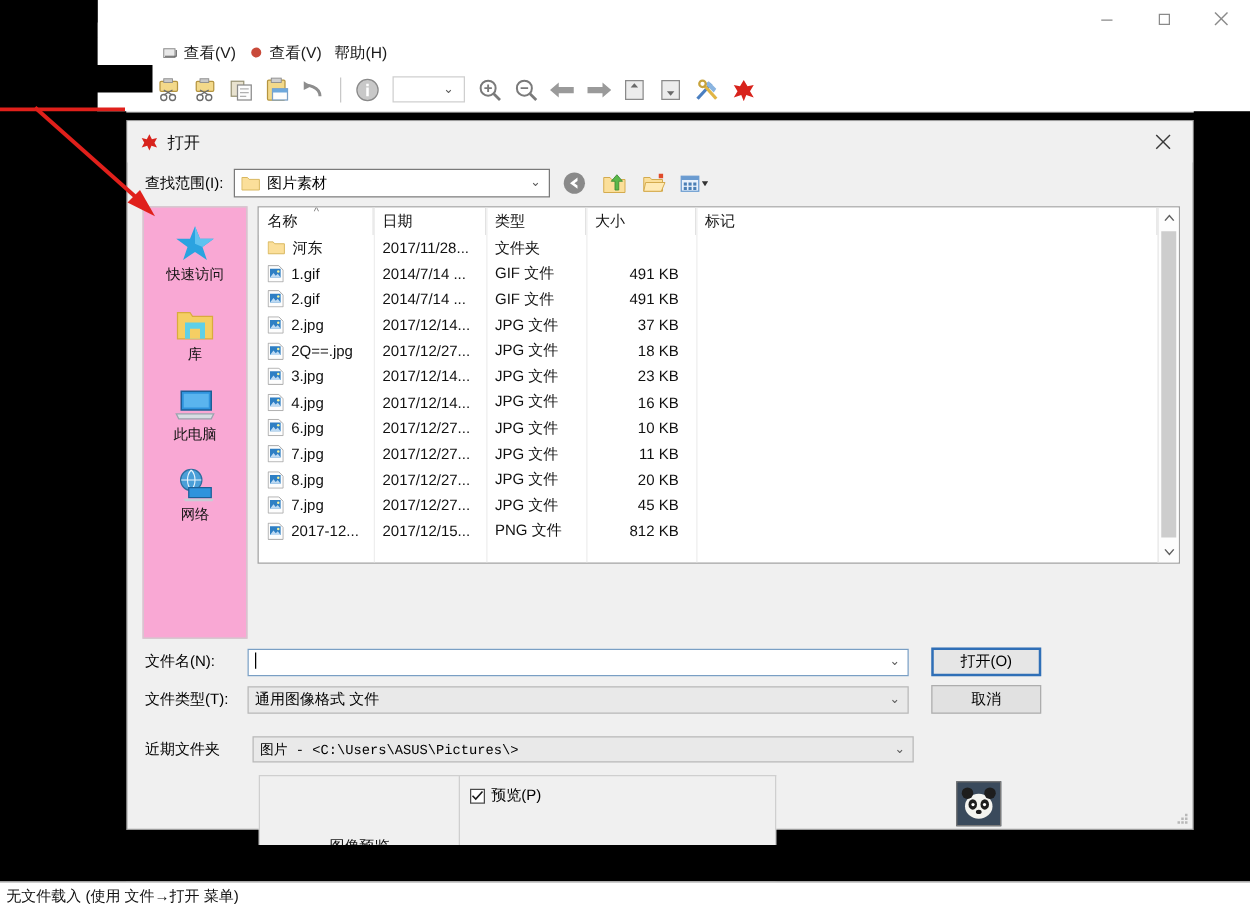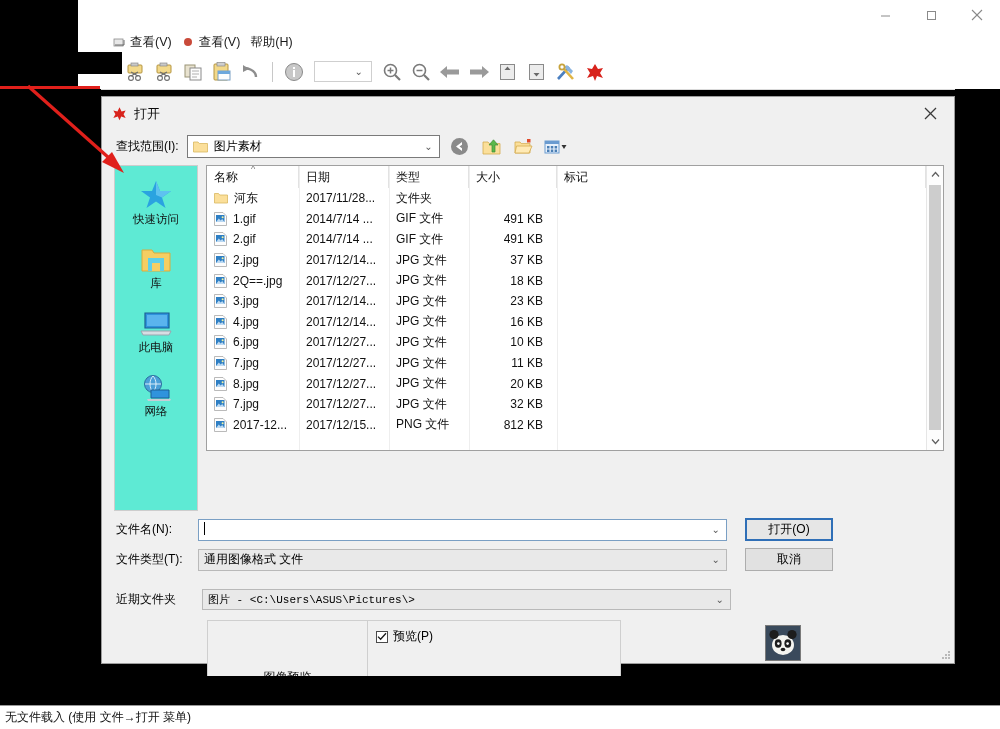--- a/index.html
+++ b/index.html
@@ -29,21 +29,21 @@
   .win-btn {
     width: 46px; height: 30px;
     display: flex; align-items: center; justify-content: center;
     color: #8a8a8a; font-size: 13px; line-height: 1;
   }
   .win-btn svg { display:block; }
 
   #menubar {
     height: 24px; background: #ffffff;
     display: flex; align-items: center;
-    padding-left: 33px; flex: 0 0 auto;
+    padding-left: 50px; flex: 0 0 auto;
     position: relative;
   }
   .menu-item {
     display: flex; align-items: center; gap: 4px;
     padding: 2px 8px 2px 2px; font-size: 12.5px; color: #1a1a1a;
     white-space: nowrap;
   }
   .menu-ico { width: 13px; height: 13px; display:block; }
 
   #toolbar {
@@ -122,21 +122,21 @@
   }
   #lookin-combo .folder-sm { flex: 0 0 auto; }
   #lookin-combo .cv { flex: 1 1 auto; font-size: 12px; color: #000; }
   .cb-arrow { color: #5a5a5a; font-size: 10px; padding-right: 4px; }
   .nav-ico { width: 24px; height: 22px; display:flex; align-items:center; justify-content:center; }
   .nav-ico svg { display:block; }
 
   #dlg-main { display: flex; padding: 0 10px 0 12px; }
 
   #places-bar {
-    width: 84px; background: #5eead4;
+    width: 84px; background: #f9a8d4;
     border: 1px solid #cdcdcd;
     padding: 8px 0 8px 0;
     display: flex; flex-direction: column; align-items: center; gap: 9px;
     height: 346px;
   }
   .place {
     width: 76px; display: flex; flex-direction: column;
     align-items: center; gap: 2px; padding: 2px 0;
   }
   .place .p-ico { height: 34px; display: flex; align-items: flex-end; justify-content:center; }
@@ -776,21 +776,21 @@
                   </svg>
                   <span>7.jpg</span>
                 </div>
                 <div class="cell c-date">
                   <span>2017/12/27...</span>
                 </div>
                 <div class="cell c-type">
                   <span>JPG 文件</span>
                 </div>
                 <div class="cell c-size">
-                  <span>32 KB</span>
+                  <span>45 KB</span>
                 </div>
                 <div class="cell c-tag">
                   <span></span>
                 </div>
               </div>
               <div class="frow">
                 <div class="cell c-name">
                   <svg class="f-ico" width="13" height="14" viewBox="0 0 13 14">
                     <path d="M0.5 0.5 L9 0.5 L12.5 4 L12.5 13.5 L0.5 13.5 Z" fill="#fdfdfd" stroke="#a8a8a8" stroke-width=".8"></path>
                     <rect x="2" y="3" width="8.5" height="7" fill="#2e7fc4"></rect>

